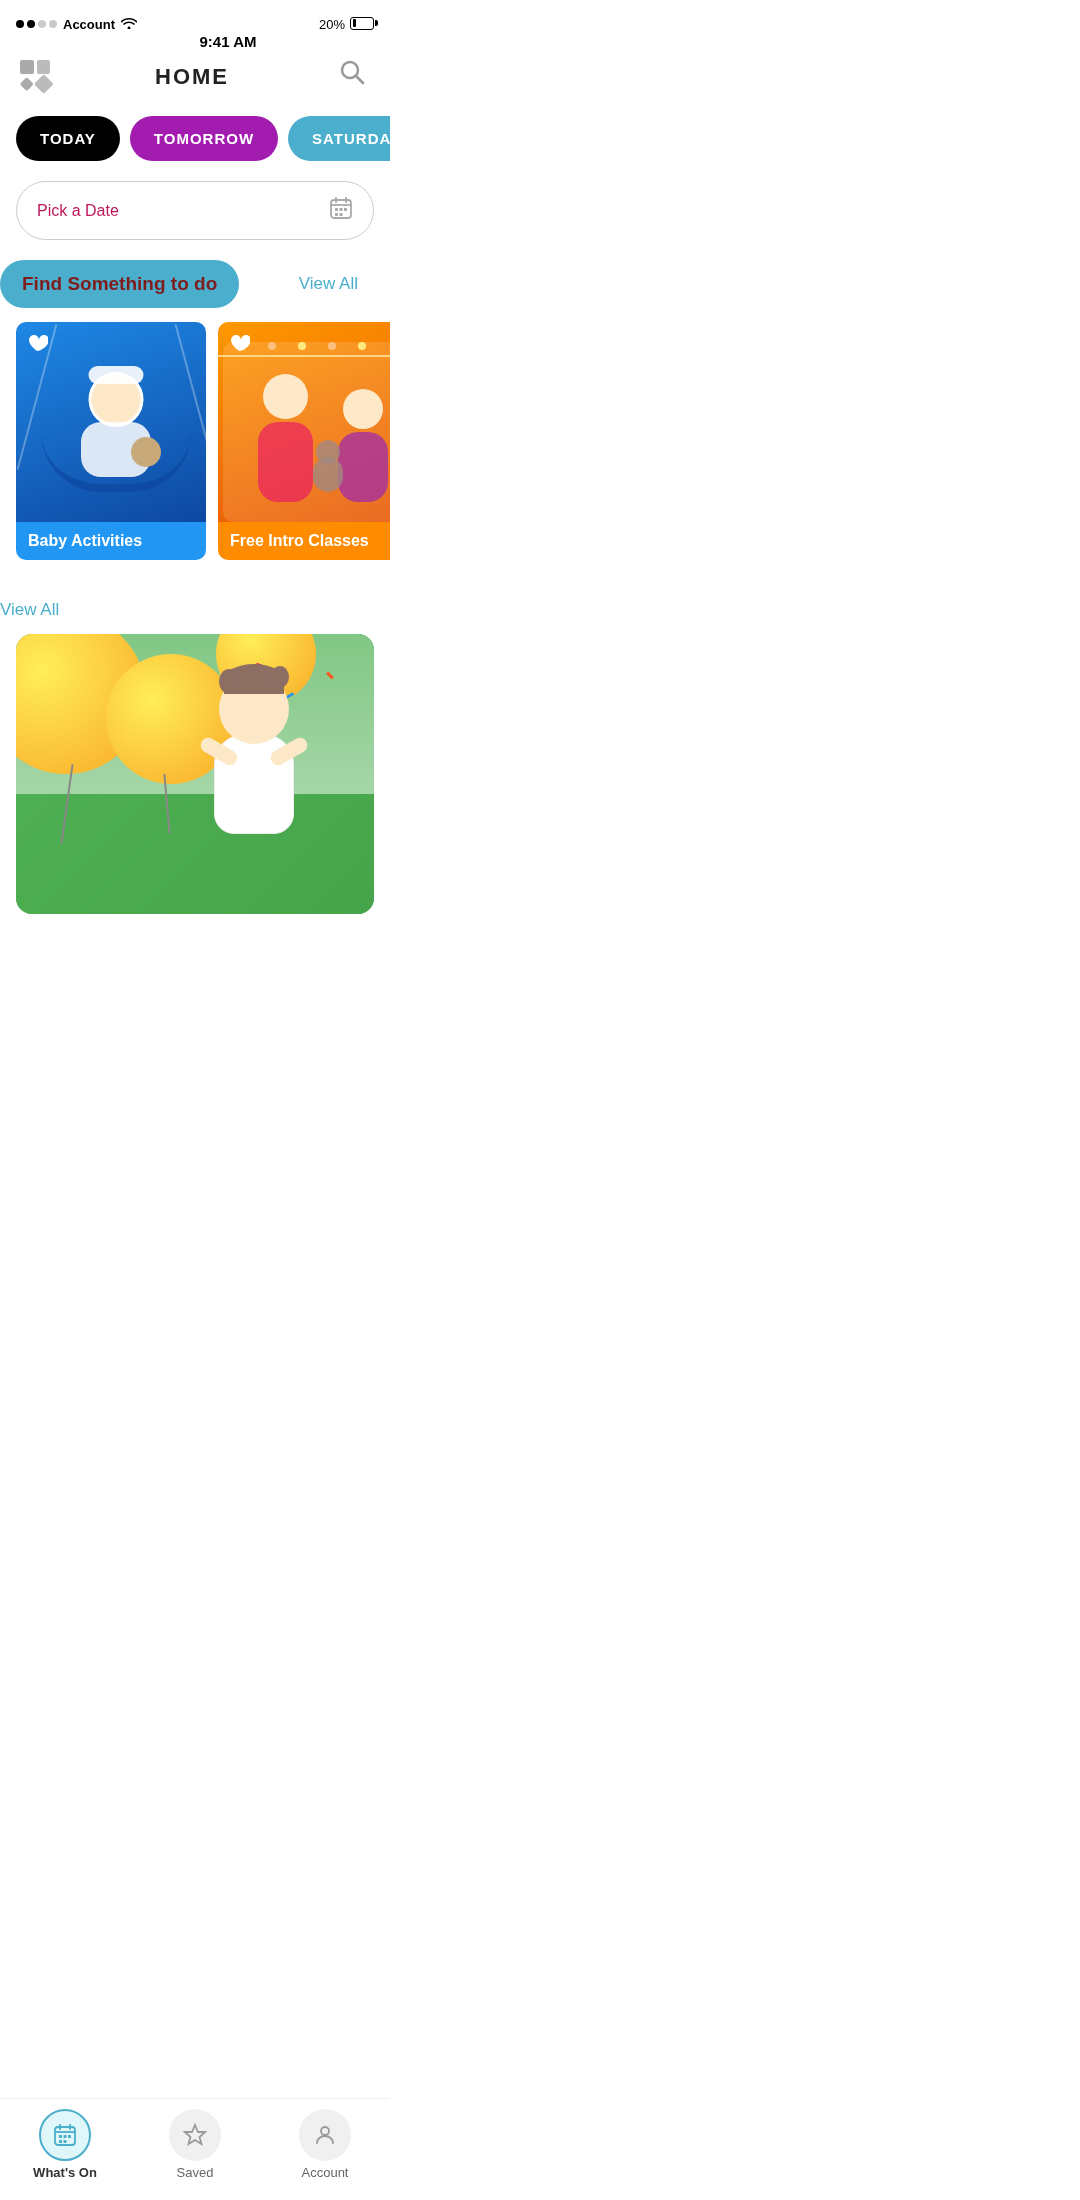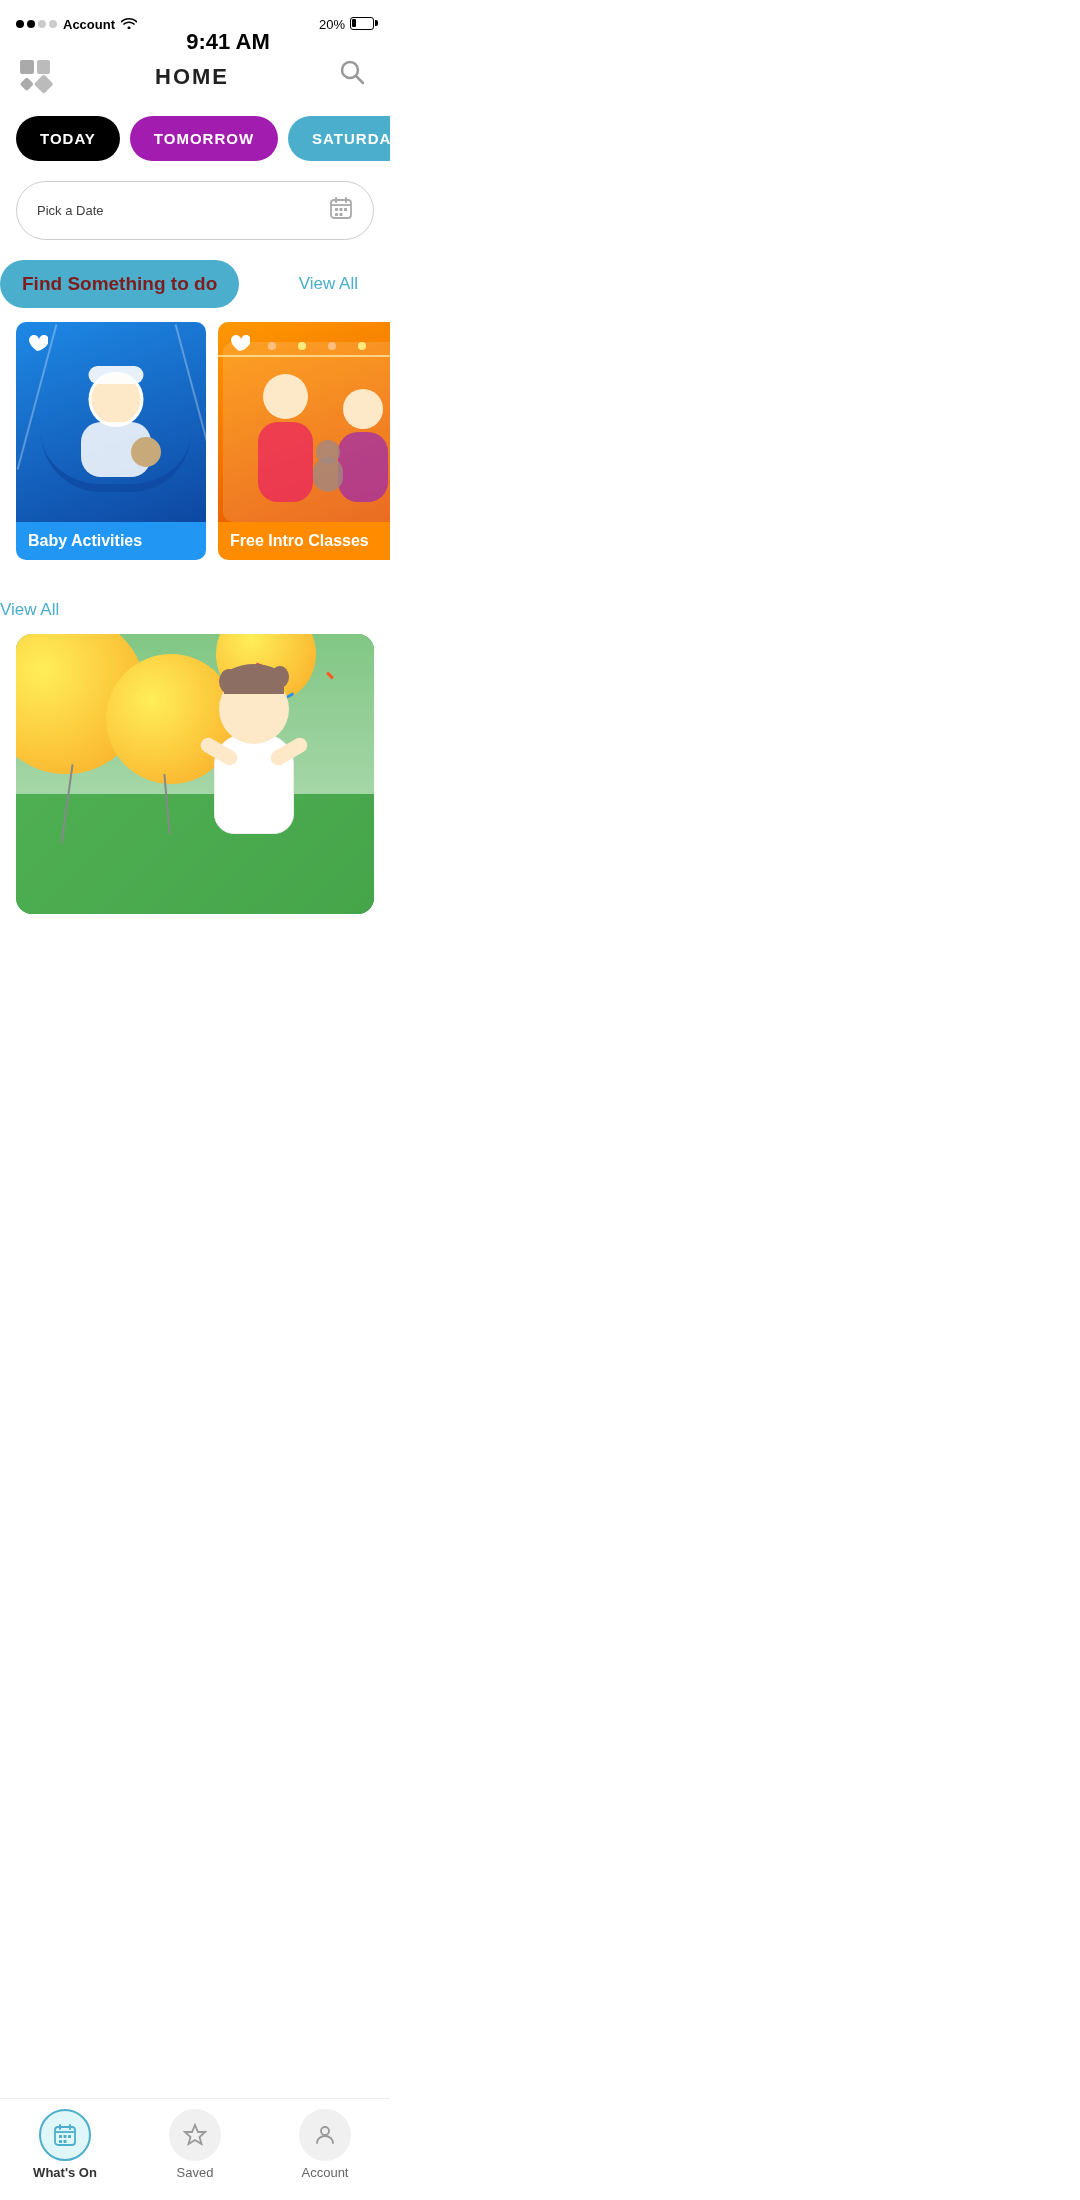--- a/index.html
+++ b/index.html
@@ -34,21 +34,21 @@
     }
     .dot {
       width: 8px; height: 8px; border-radius: 50%;
     }
     .dot.filled { background: #000; }
     .dot.empty { background: #ccc; }
     .wifi-icon {
       font-size: 14px;
     }
     .carrier-text { font-size: 13px; font-weight: 600; }
-    .status-center { font-size: 22px; font-weight: 600; margin-top: 35px; }
+    .status-center { font-size: 15px; font-weight: 600; margin-top: 35px; }
     .status-right {
       display: flex;
       align-items: flex-start;
       gap: 5px;
       font-size: 13px;
       font-weight: 500;
     }
     .battery-container {
       display: flex;
       align-items: center;
@@ -132,22 +132,22 @@
     .date-picker {
       display: flex;
       justify-content: space-between;
       align-items: center;
       border: 1.5px solid #ccc;
       border-radius: 30px;
       padding: 14px 20px;
       cursor: pointer;
     }
     .date-picker-text {
-      font-size: 13px;
-      color: #404040;
+      font-size: 16px;
+      color: #be185d;
     }
     .calendar-icon {
       font-size: 20px;
       color: #888;
     }
     .section-title-badge {
       background: #4AAECC;
       color: white;
       font-size: 20px;
       font-weight: 700;

